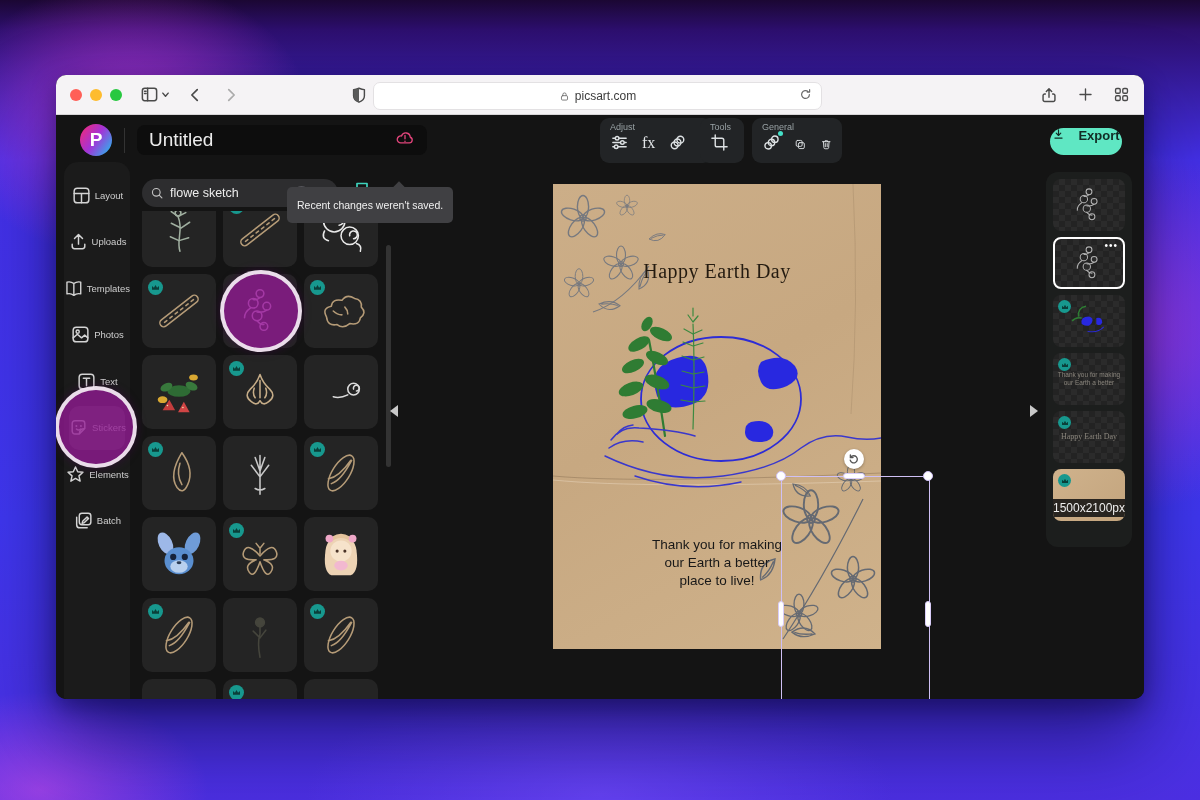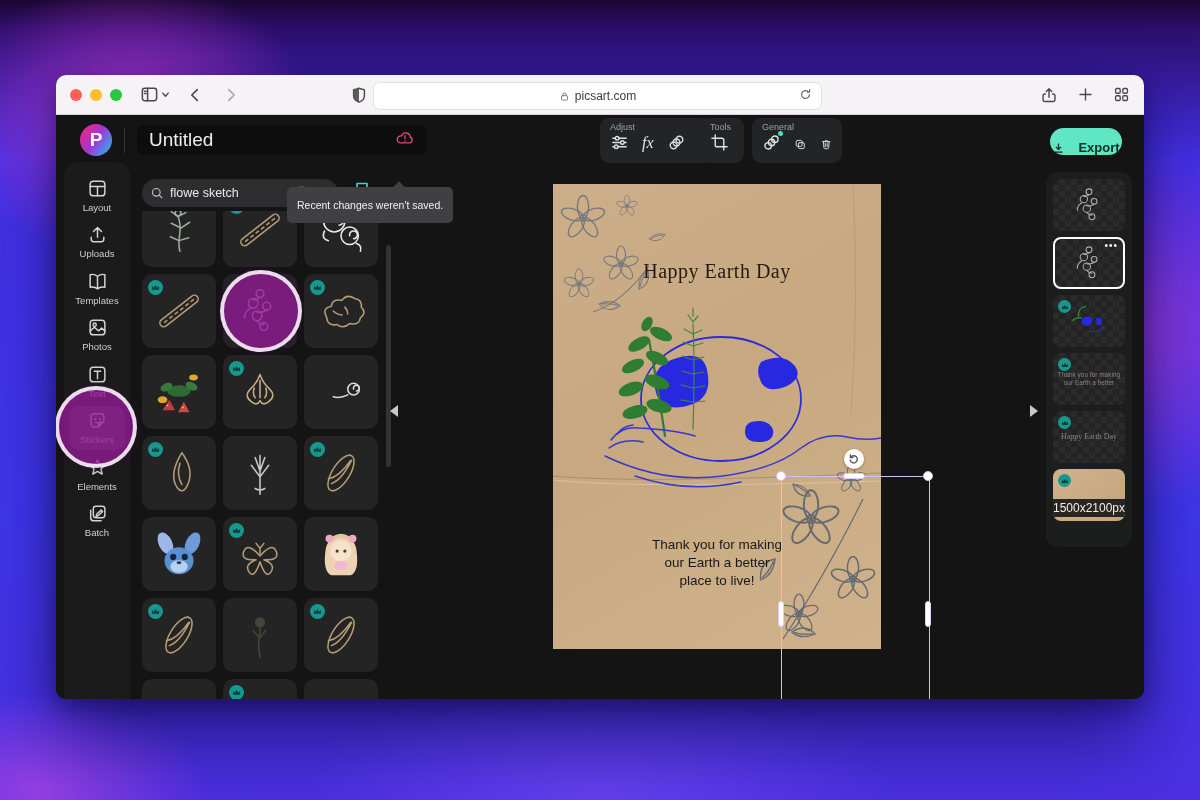--- a/index.html
+++ b/index.html
@@ -32,21 +32,21 @@
     display:flex;align-items:center;justify-content:center;color:#fff;font-weight:bold;font-size:19px;}
   .vdiv{position:absolute;left:68px;top:13px;width:1px;height:25px;background:#333;}
   .title-field{position:absolute;left:81px;top:10px;width:290px;height:30px;background:#0d0d0d;border-radius:8px;
     display:flex;align-items:center;padding:0 12px;box-sizing:border-box;color:#ececec;font-size:19px;}
   .title-field .cloud{margin-left:auto;}
   .tooltip{position:absolute;left:231px;top:44px;height:36px;background:#404043;color:#f0f0f0;font-size:10.5px;
     display:flex;align-items:center;padding:0 10px;border-radius:5px;z-index:60;white-space:nowrap;margin-top:28px;}
   .tooltip:before{content:"";position:absolute;left:108px;top:-4px;width:8px;height:8px;background:#404043;transform:rotate(45deg);}
   
   .nav{position:absolute;left:8px;top:47px;bottom:0;width:66px;background:#1b1b1b;border-radius:14px 14px 0 0;padding-top:10px;box-sizing:border-box;}
-  .nav-item{height:46.5px;display:flex;flex-direction:column;align-items:center;justify-content:center;gap:3px;color:#cfcfcf;font-size:9.5px;cursor:pointer;}
+  .nav-item{height:46.5px;display:flex;flex-direction:row;align-items:center;justify-content:center;gap:3px;color:#cfcfcf;font-size:9.5px;cursor:pointer;}
   .nav-item svg{width:21px;height:21px;stroke:#d4d4d4;fill:none;stroke-width:1.4;stroke-linecap:round;stroke-linejoin:round;}
   .nav-item.active{position:relative;}
   .nav-item.active:before{content:"";position:absolute;left:5px;top:1px;right:5px;bottom:1px;background:rgba(255,255,255,.14);border-radius:10px;}
   .nav-item.active>*{position:relative;}
   
   .search{position:absolute;left:86px;top:64px;width:196px;height:28px;background:#2d2d2f;border-radius:15px;
     display:flex;align-items:center;padding:0 8px;box-sizing:border-box;gap:6px;color:#ececec;font-size:12.5px;}
   .search svg{stroke:#c2c2c2;fill:none;stroke-width:1.6;stroke-linecap:round;}
   .search .clear{margin-left:auto;width:15px;height:15px;border-radius:50%;background:#55555a;color:#d8d8d8;font-size:10px;
     display:flex;align-items:center;justify-content:center;line-height:1;}
@@ -58,25 +58,25 @@
   .badge{position:absolute;left:6px;top:6px;width:15px;height:15px;border-radius:50%;background:#17988e;display:flex;align-items:center;justify-content:center;}
   .badge svg{width:9px;height:7px;}
   .scrollbar{position:absolute;left:330px;top:130px;width:5px;height:222px;background:#333;border-radius:3px;}
   .collapse-left{position:absolute;left:334px;top:290px;width:0;height:0;border-top:6px solid transparent;border-bottom:6px solid transparent;border-right:8px solid #c9c9c9;}
   .collapse-right{position:absolute;left:974px;top:290px;width:0;height:0;border-top:6px solid transparent;border-bottom:6px solid transparent;border-left:8px solid #c9c9c9;}
   
   .tgroup{position:absolute;top:3px;height:45px;background:#222426;border-radius:9px;padding:4px 10px 0;box-sizing:border-box;color:#dde1e3;}
   .tgroup .glabel{font-size:9px;color:#98a1a4;margin-bottom:1px;}
   .ticons{display:flex;gap:13px;align-items:center;}
   .ticons svg{width:19px;height:19px;stroke:#dde1e3;fill:none;stroke-width:1.5;stroke-linecap:round;stroke-linejoin:round;}
-  .fx{font-family:"Liberation Serif",serif;font-style:italic;font-size:16px;color:#e2e5e7;}
+  .fx{font-family:"Liberation Serif",serif;font-size:16px;color:#e2e5e7;}
   .tdot{position:relative;}
   .tdot:after{content:"";position:absolute;right:-2px;top:-2px;width:5px;height:5px;border-radius:50%;background:#45e0c8;}
   .export{position:absolute;left:994px;top:13px;width:72px;height:27px;border-radius:14px;background:#5fe7c3;
-    display:flex;align-items:flex-end;justify-content:center;gap:13px;color:#112c24;font-size:13px;font-weight:bold;cursor:pointer;}
+    display:flex;align-items:flex-start;justify-content:center;gap:13px;color:#112c24;font-size:13px;font-weight:bold;cursor:pointer;}
   .export svg{width:13px;height:13px;stroke:#112c24;fill:none;stroke-width:1.8;stroke-linecap:round;stroke-linejoin:round;}
   
   .canvas{position:absolute;left:497px;top:69px;width:328px;height:465px;background:linear-gradient(150deg,#ccae88 0%,#c7a881 45%,#cfb28b 100%);}
   .canvas svg.poster{position:absolute;left:0;top:0;}
   .poster-title{position:absolute;left:0;top:76px;width:100%;text-align:center;font-family:"Liberation Serif",serif;font-size:20px;color:#241b10;letter-spacing:.5px;}
   .poster-body{position:absolute;left:0;top:352px;width:100%;text-align:center;font-size:13.5px;line-height:1.32;color:#181818;}
   
   .sel{position:absolute;left:725px;top:361px;width:147px;height:223px;border-top:1.5px solid #cfc0f5;border-left:1.5px solid #cfc0f5;border-right:1.5px solid #cfc0f5;z-index:40;}
   .h-dot{position:absolute;width:10px;height:10px;border-radius:50%;background:#fff;border:1.5px solid #cfc0f5;box-sizing:border-box;}
   .h-pill-h{position:absolute;width:22px;height:6px;border-radius:3px;background:#fff;border:1px solid #d8ccf8;box-sizing:border-box;}

